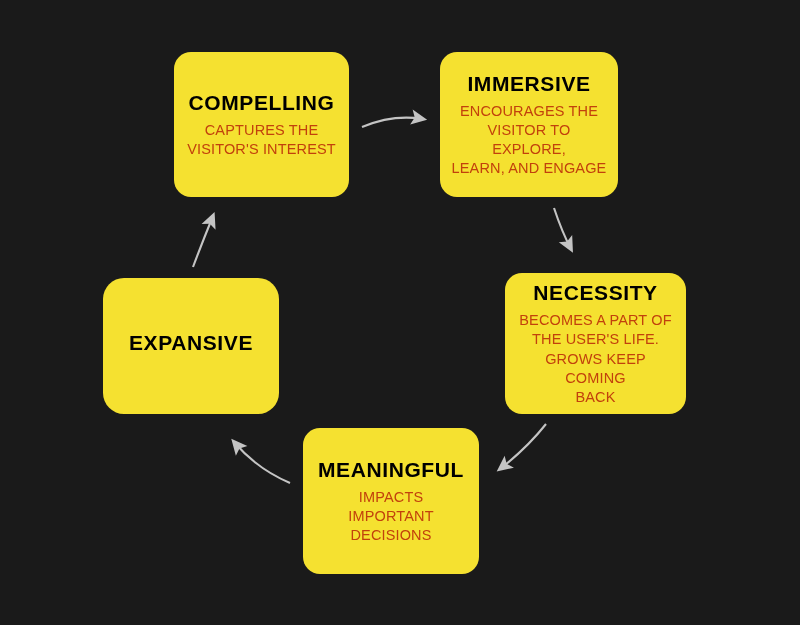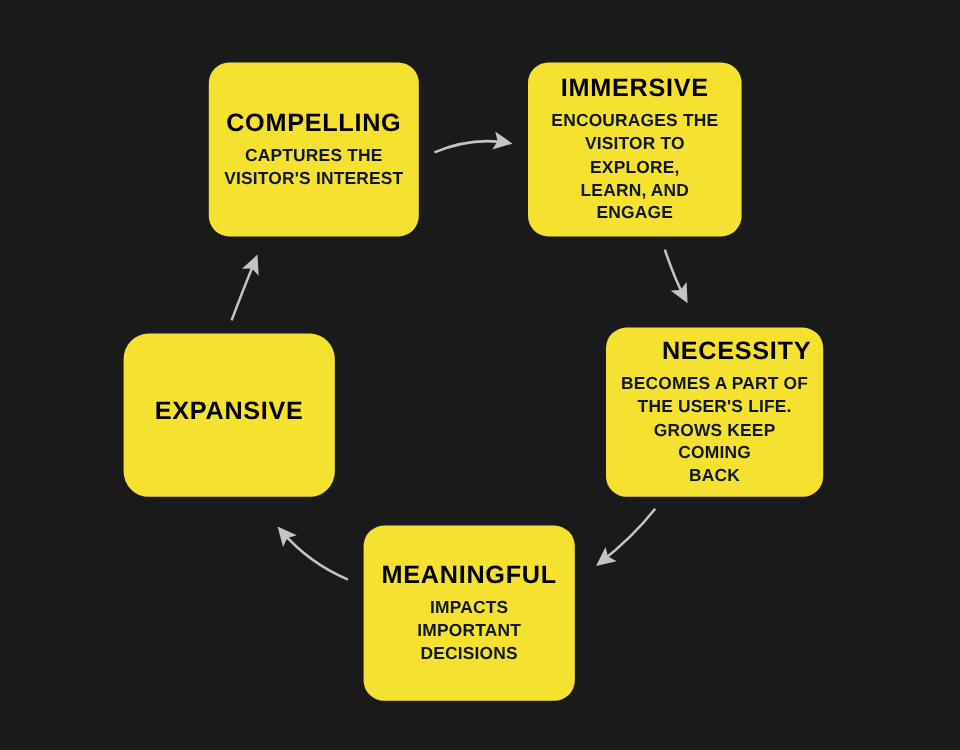--- a/index.html
+++ b/index.html
@@ -41,33 +41,33 @@
   }
   .node-title {
     color: #000000;
     font-weight: bold;
     font-size: 21px;
     letter-spacing: 0.6px;
     line-height: 1.2;
     margin: 0 0 6px 0;
   }
   .node-desc {
-    color: #0f172a;
-    font-weight: bold;
+    color: #c2410c;
+    font-weight: normal;
     font-size: 14.5px;
     line-height: 1.32;
     letter-spacing: 0.15px;
     margin: 0;
     white-space: pre-line;
   }
   
   #node-compelling { left: 174px; top: 52px;  width: 175px; height: 145px; }
   #node-immersive  { left: 440px; top: 52px;  width: 178px; height: 145px; }
-  #node-necessity  { left: 505px; top: 273px; width: 181px; height: 141px; align-items: flex-end; }
-  #node-meaningful { left: 303px; top: 438px; width: 176px; height: 146px; }
+  #node-necessity  { left: 505px; top: 273px; width: 181px; height: 141px; }
+  #node-meaningful { left: 303px; top: 428px; width: 176px; height: 146px; }
   #node-expansive  { left: 103px; top: 278px; width: 176px; height: 136px; border-radius: 21px; }
 </style>
 </head>
 <body>
 
 <div id="canvas">
 
   <svg class="arrow-layer" viewBox="0 0 800 625" width="800" height="625" xmlns="http://www.w3.org/2000/svg">
     <defs>
       <marker id="ah" markerWidth="9" markerHeight="9" refX="6.2" refY="4.5" orient="auto" markerUnits="strokeWidth">

